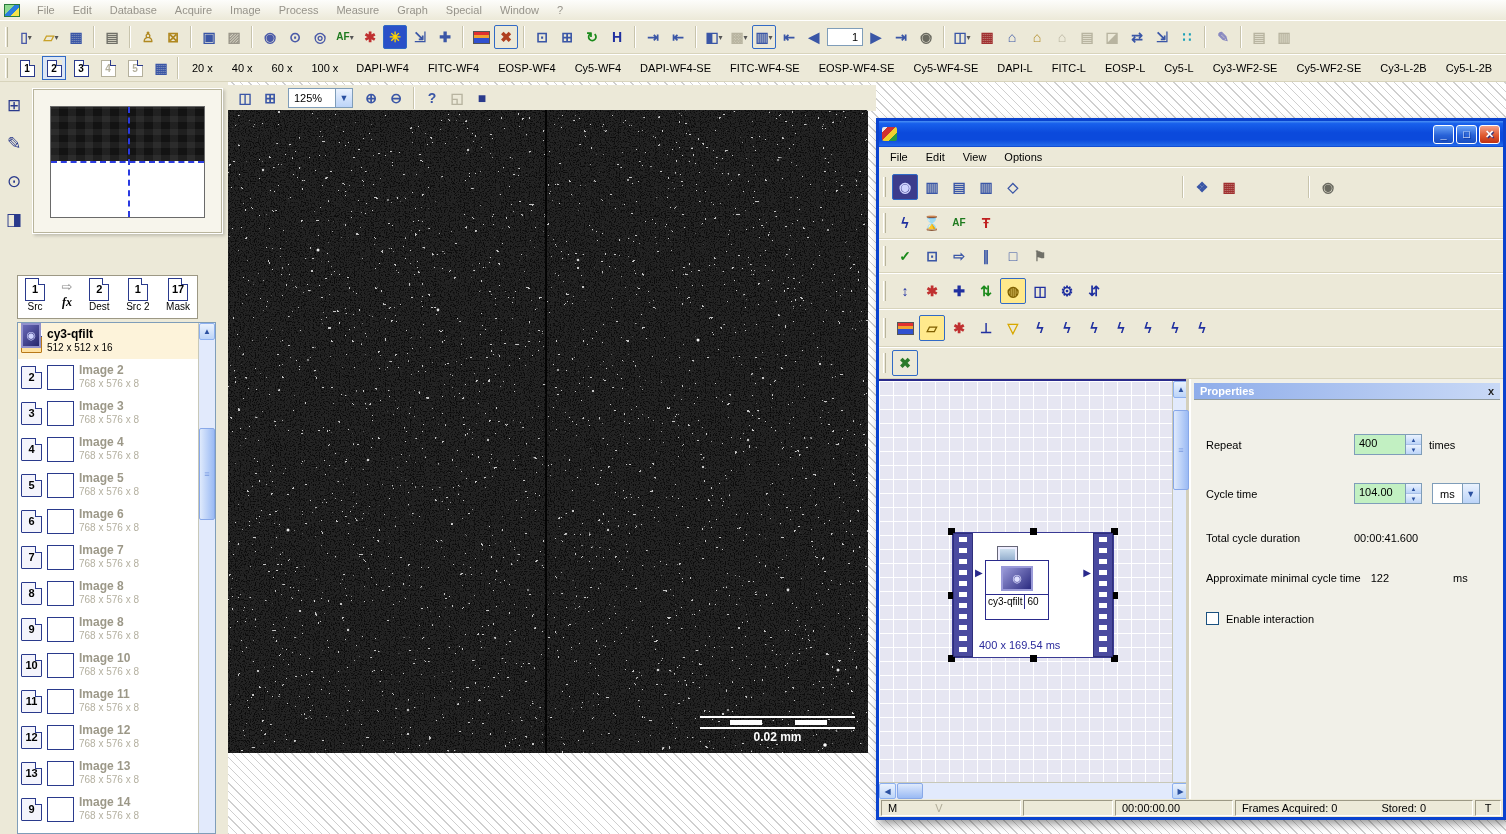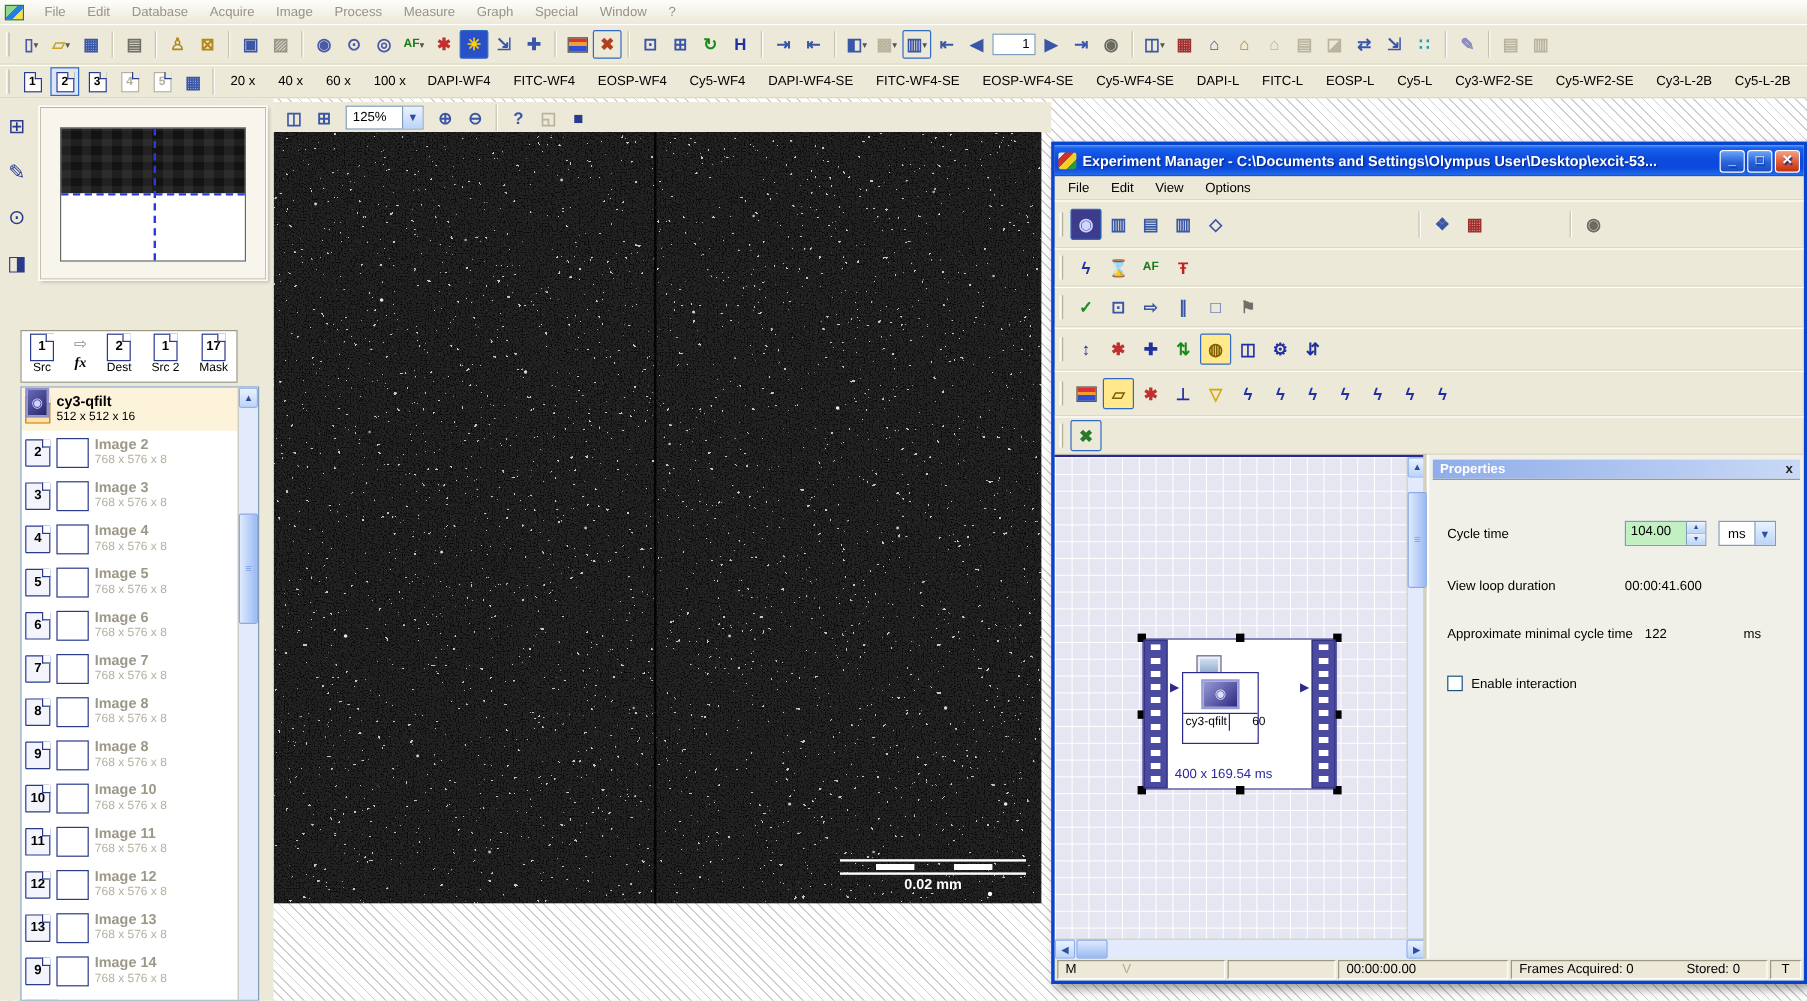--- a/index.html
+++ b/index.html
@@ -111,21 +111,21 @@
 .film{position:absolute;top:0;bottom:0;width:20px;background:#4a4aa0;border:1px solid #30307c}
 .film.left{left:0}.film.right{right:0}
 .film i{position:absolute;left:5px;top:3px;bottom:3px;width:8px;background:repeating-linear-gradient(180deg,#fff 0 5px,rgba(0,0,0,0) 5px 11px);display:block}
 .h{position:absolute;width:7px;height:7px;background:#000}
 .h1{left:-5px;top:-5px}.h2{left:50%;top:-5px;margin-left:-3px}.h3{right:-5px;top:-5px}.h4{left:-5px;top:50%;margin-top:-3px}.h5{right:-5px;top:50%;margin-top:-3px}.h6{left:-5px;bottom:-5px}.h7{left:50%;bottom:-5px;margin-left:-3px}.h8{right:-5px;bottom:-5px}
 .mini-mon{position:absolute;left:44px;top:13px;width:21px;height:17px;border:1px solid #667;background:linear-gradient(#d8e8f4,#8aa6c8);box-shadow:inset 0 0 0 2px #eef}
 .cam-box{position:absolute;left:32px;top:27px;width:64px;height:60px;border:1px solid #2a2a8c;background:#fff}
 .cam-ico{width:32px;height:25px;margin:5px auto 3px;background:linear-gradient(135deg,#9a9ad8,#2a2a80);border:2px solid #9a9ad8;display:flex;align-items:center;justify-content:center;color:#dfe0ff;font-size:11px}
 .cam-labels{display:flex;border-top:1px solid #2a2a8c;font-size:10px;line-height:13px;height:15px}
 .cam-labels .nm{padding:0 2px;border-right:1px solid #2a2a8c;white-space:nowrap}
-.cam-labels .cnt{padding:0 18px}
+.cam-labels .cnt{padding:0 2px}
 .arr{position:absolute;top:34px;color:#2a2a8c;font-size:10px}
 .arr.l{left:22px}.arr.r{right:22px}
 .blk-cap{position:absolute;left:26px;bottom:6px;color:#2a2a9c;font-size:11px;white-space:nowrap}
 
 .em-props{flex:1;border-left:2px solid #fff;box-shadow:-3px 0 0 #d4d0bc;background:#f1f0e8;display:flex;flex-direction:column;min-width:0}
 .props-head{height:16px;flex:none;margin:4px 3px 0 3px;background:linear-gradient(90deg,#8fadea,#c9d9f6);display:flex;align-items:center;padding:0 6px;color:#fff;font-weight:bold}
 .props-close{margin-left:auto;color:#222;font-weight:bold;font-size:11px}
 .props-tabs{margin:9px 0 0 12px;flex:none;position:relative;z-index:2}
 .tab{display:inline-block;padding:3px 16px 4px;background:#fdfdf8;border:1px solid #919b9c;border-bottom:none;border-top:3px solid #e6982c;border-radius:3px 3px 0 0;margin-bottom:-1px}
 .props-body{flex:1;border-top:1px solid #919b9c;margin:0 3px 3px 3px;background:#f1f0e8;padding:34px 12px 0 12px}
@@ -143,21 +143,21 @@
 .msel .dd2{width:17px;height:100%;background:linear-gradient(#eaf2fe,#bcd4f8);border-left:1px solid #7f9db9;color:#2a50a0;font-size:9px;display:flex;align-items:center;justify-content:center}
 .pval{white-space:nowrap}
 .approx-unit{margin-left:64px}
 .cb{width:13px;height:13px;border:1px solid #1a5180;background:#fff;margin-right:7px;flex:none}
 
 .em-status{height:18px;flex:none;display:flex;gap:2px;padding:1px 2px;background:#ece9d8;align-items:stretch}
 .sc{border:1px solid;border-color:#9c9884 #fff #fff #9c9884;padding:1px 6px;white-space:nowrap;overflow:hidden}
 .sc1{width:140px;display:flex;gap:38px}
 .sc1 .vdim{color:#b0ac98}
 .sc2{width:90px}
-.sc3{width:142px}
+.sc3{width:118px}
 .sc4{flex:1;display:flex}
 .sc4 .stored{margin-left:44px}
 .sc5{width:26px;text-align:center}
 </style>
 </head>
 <body>
 
 <div class="menubar">
   <span class="appico"></span>
   <span class="menus">
@@ -643,21 +643,20 @@
         <i class="sb-seg"></i>
         <i class="sb-gap3"></i>
     </div>
     <div class="sb-line"></div>
     <div class="sb-label">0.02 mm</div>
   </div>
 
   <div class="em">
     <div class="em-title">
       <span class="em-ico"></span>
-      <span class="em-title-text">Experiment Manager - C:\Documents and Settings\Olympus User\Desktop\excit-53...</span>
       <span class="em-btns">
         <span class="embtn">_</span>
         <span class="embtn">□</span>
         <span class="embtn close">✕</span>
       </span>
     </div>
     <div class="em-menu">
         <span class="mi">File</span>
         <span class="mi">Edit</span>
         <span class="mi">View</span>
@@ -863,35 +862,46 @@
         </div>
       </div>
 
       <div class="em-props">
         <div class="props-head">
           <span>Properties</span>
           <span class="props-close">x</span>
         </div>
         <div class="props-body">
           <div class="prow">
+            <span class="plabel">Repeat</span>
+            <span class="spin">
+              <span class="val">400</span>
+              <span class="btns">
+                  <span>▲</span>
+                  <span>▼</span>
+                </span>
+            </span>
+            <span class="unit">times</span>
+          </div>
+          <div class="prow">
             <span class="plabel">Cycle time</span>
             <span class="spin">
               <span class="val">104.00</span>
               <span class="btns">
                   <span>▲</span>
                   <span>▼</span>
                 </span>
             </span>
             <span class="msel">
               <span class="v">ms</span>
               <span class="dd2">▼</span>
             </span>
           </div>
           <div class="prow">
-            <span class="plabel">View loop duration</span>
+            <span class="plabel">Total cycle duration</span>
             <span class="pval">00:00:41.600</span>
           </div>
           <div class="prow">
             <span class="plabel wide">Approximate minimal cycle time</span>
             <span class="pval">122</span>
             <span class="pval approx-unit">ms</span>
           </div>
           <div class="prow">
             <span class="cb"></span>
             <span>Enable interaction</span>

